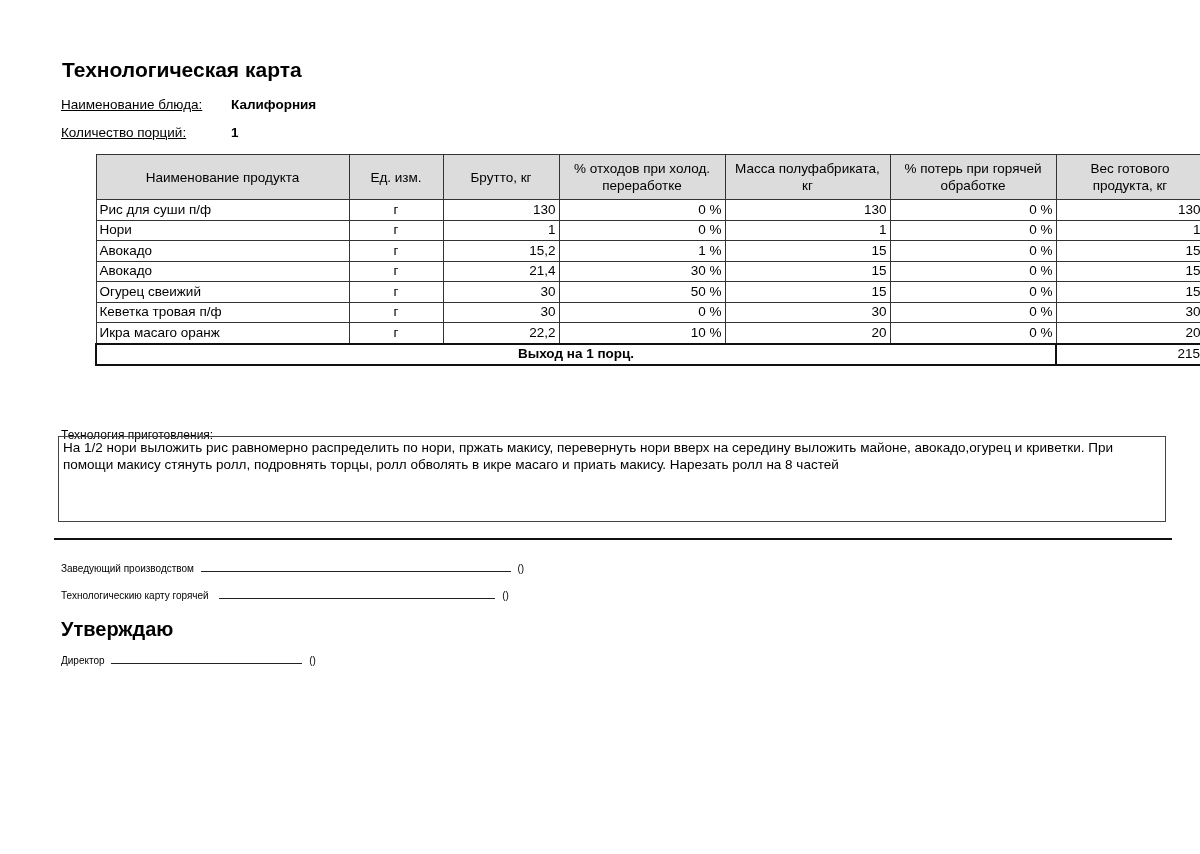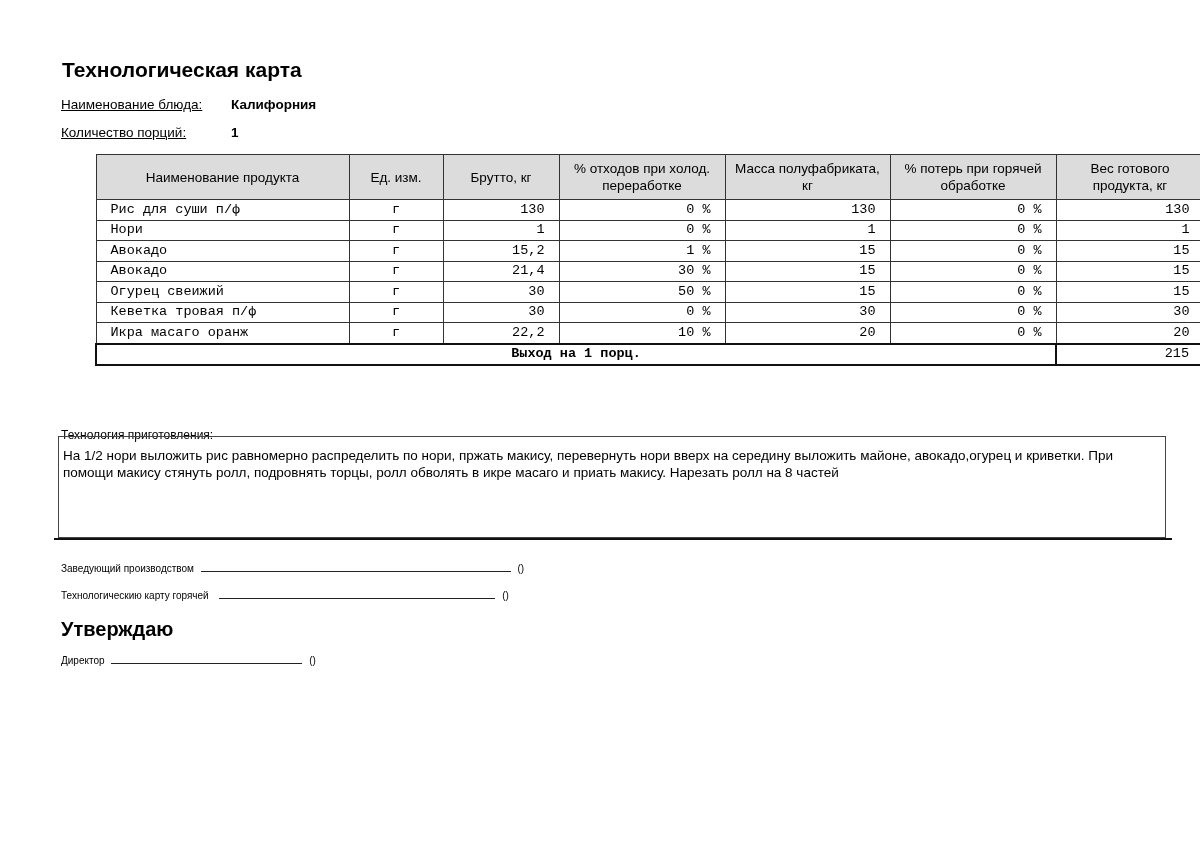--- a/index.html
+++ b/index.html
@@ -52,24 +52,23 @@
       font-weight: normal;
       border: 1px solid #333;
       height: 44px;
       padding: 0 3px;
       text-align: center;
       line-height: 17px;
     }
     table.spec td {
       border: 1px solid #333;
       height: 19.5px;
-      padding: 0 14px;
+      padding: 0 3px;
       line-height: 18px;
       white-space: nowrap;
-      font-family: Liberation Mono, monospace;
     }
     td.left { text-align: left; }
     td.center { text-align: center; }
     td.right { text-align: right; }
     tr.total-row td {
       border: 2px solid #111;
     }
     tr.total-row td.total-label {
       font-weight: bold;
       text-align: center;
@@ -80,21 +79,21 @@
       top: 428px;
       font-size: 12px;
     }
     .tech-box {
       position: absolute;
       left: 58px;
       top: 436px;
       width: 1098px;
       height: 80px;
       border: 1px solid #444;
-      padding: 10px 4px;
+      padding: 2px 4px;
       font-size: 13.5px;
       line-height: 17px;
     }
     .divider {
       position: absolute;
       left: 54px;
       top: 538px;
       width: 1118px;
       height: 0;
       border-top: 2px solid #111;

